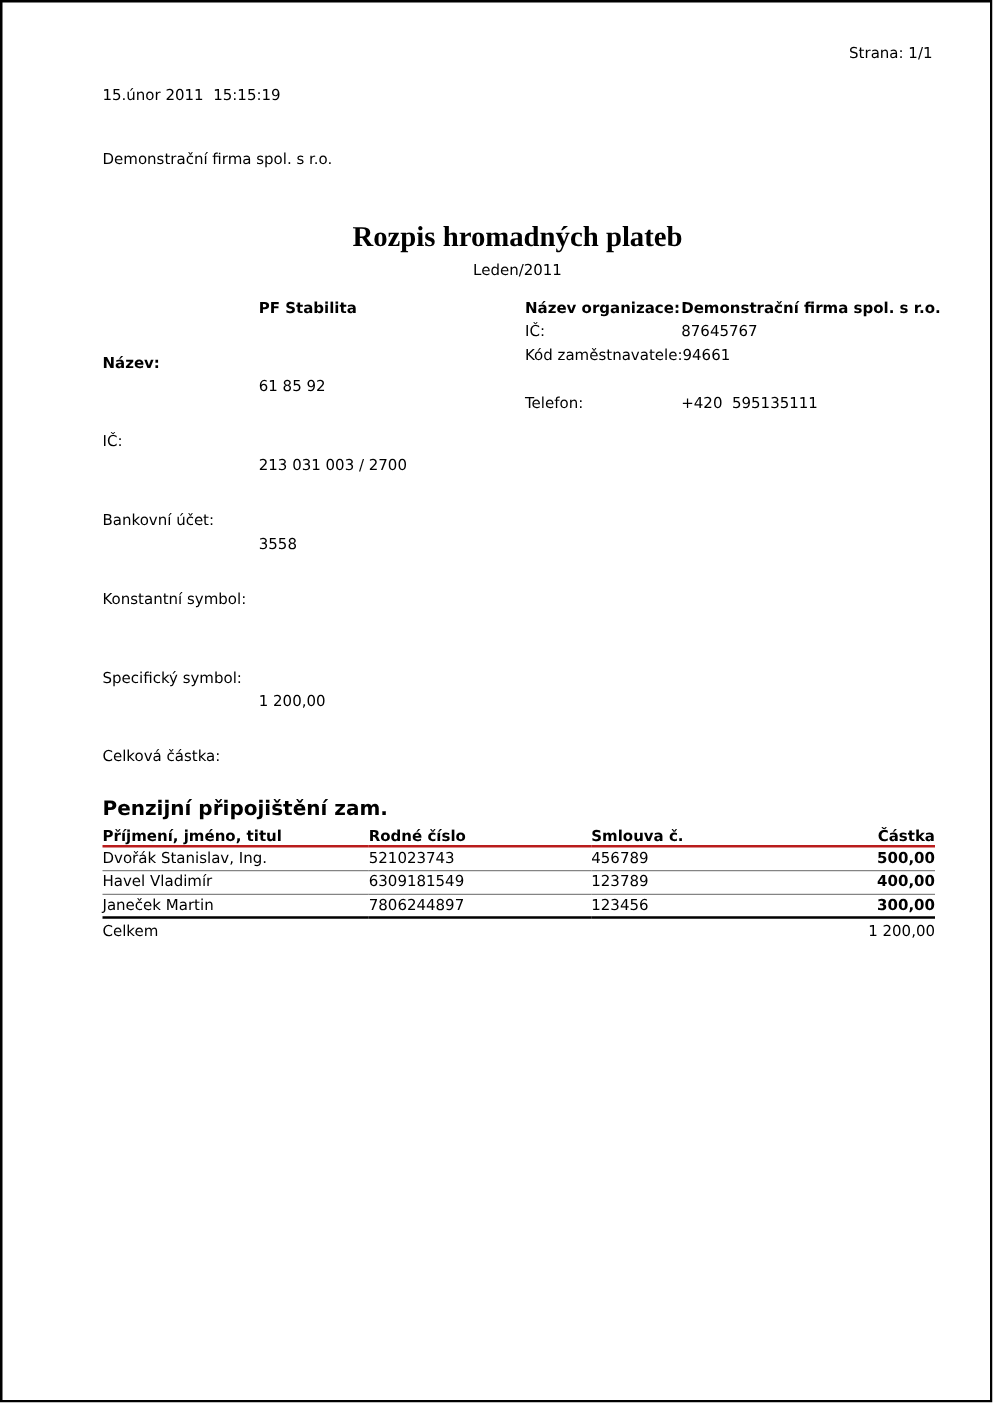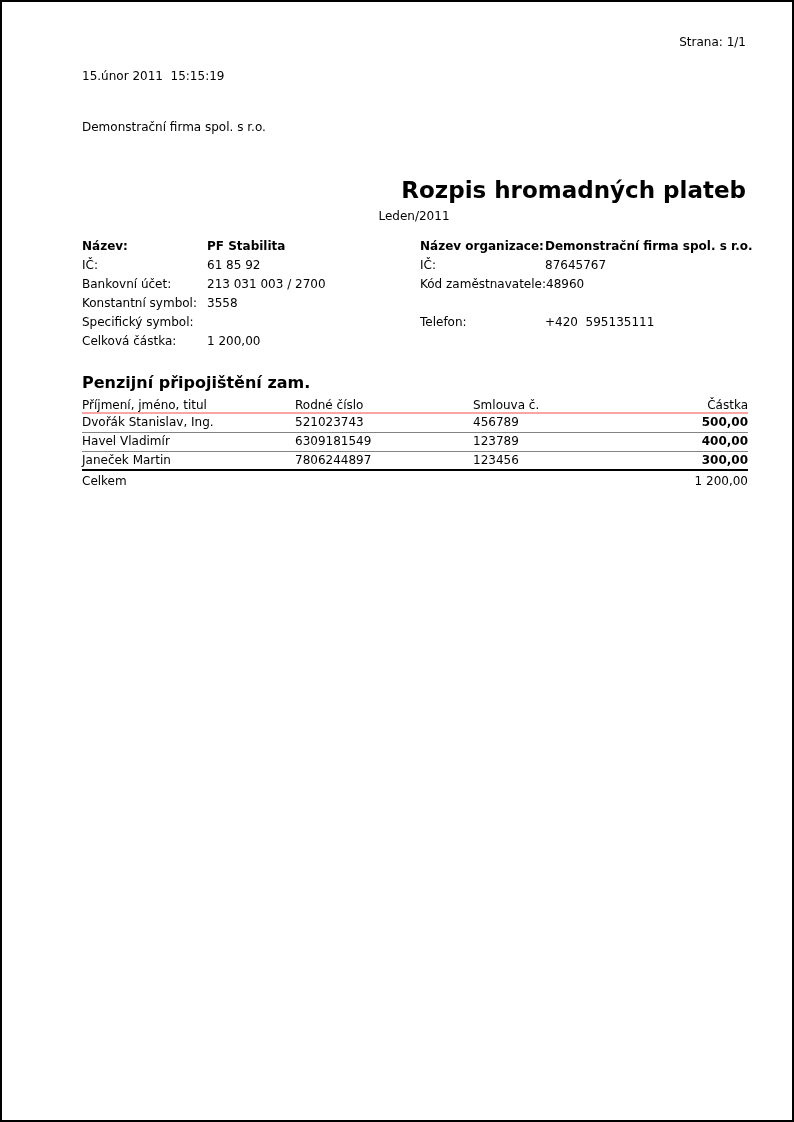--- a/index.html
+++ b/index.html
@@ -24,46 +24,47 @@
   .report-header {
     display: flex;
     justify-content: space-between;
     align-items: flex-start;
     font-size: 12px;
     line-height: 17px;
   }
   .report-header .left-block { white-space: pre; }
   .page-number { white-space: pre; }
   .report-title {
-    text-align: right;
+    text-align: center;
     font-weight: bold;
     font-size: 23px;
     line-height: 28px;
     margin-top: 6px;
+    font-family: Liberation Serif, serif;
   }
   .report-period {
     text-align: center;
     font-size: 12px;
     line-height: 15px;
     margin-top: 5px;
   }
   .info-section {
     display: flex;
     margin-top: 13px;
     font-size: 12px;
   }
   .info-col-left  { width: 338px; flex: 0 0 338px; }
   .info-col-right { flex: 1 1 auto; }
   .info-row {
     display: flex;
     min-height: 19px;
     line-height: 19px;
     white-space: pre;
   }
-  .info-label-l { flex: 0 0 125px; }
+  .info-label-l { flex: 0 0 125px; margin-top: 44px; }
   .info-label-r { flex: 0 0 125px; }
   .info-value   { flex: 1 1 auto; white-space: pre; }
   .bold { font-weight: bold; }
   .section-title {
     margin-top: 24px;
     font-size: 16px;
     font-weight: bold;
     line-height: 16px;
   }
   table.payments {
@@ -72,25 +73,25 @@
     table-layout: fixed;
     font-size: 12px;
     margin-top: 2px;
   }
   table.payments col.c1 { width: 213px; }
   table.payments col.c2 { width: 178px; }
   table.payments col.c3 { width: 175px; }
   table.payments col.c4 { width: 100px; }
   table.payments th {
     text-align: left;
-    font-weight: normal;
+    font-weight: bold;
     padding: 0;
     height: 20px;
     vertical-align: bottom;
-    border-bottom: 2px solid #fca5a5;
+    border-bottom: 2px solid #b91c1c;
     white-space: nowrap;
   }
   table.payments th.num, table.payments td.num { text-align: right; }
   table.payments td {
     padding: 1px 0 2px 0;
     height: 19px;
     vertical-align: middle;
     white-space: nowrap;
   }
   tr.data-row-sep td { border-bottom: 1px solid #848484; }
@@ -148,21 +149,21 @@
         <div class="info-row">
           <span class="info-label-r bold">Název organizace:</span>
           <span class="info-value bold">Demonstrační firma spol. s r.o.</span>
         </div>
         <div class="info-row">
           <span class="info-label-r">IČ:</span>
           <span class="info-value">87645767</span>
         </div>
         <div class="info-row">
           <span class="info-label-r">Kód zaměstnavatele:</span>
-          <span class="info-value">48960</span>
+          <span class="info-value">94661</span>
         </div>
         <div class="info-row">
           <span class="info-label-r"></span>
           <span class="info-value"></span>
         </div>
         <div class="info-row">
           <span class="info-label-r">Telefon:</span>
           <span class="info-value">+420  595135111</span>
         </div>
       </div>

